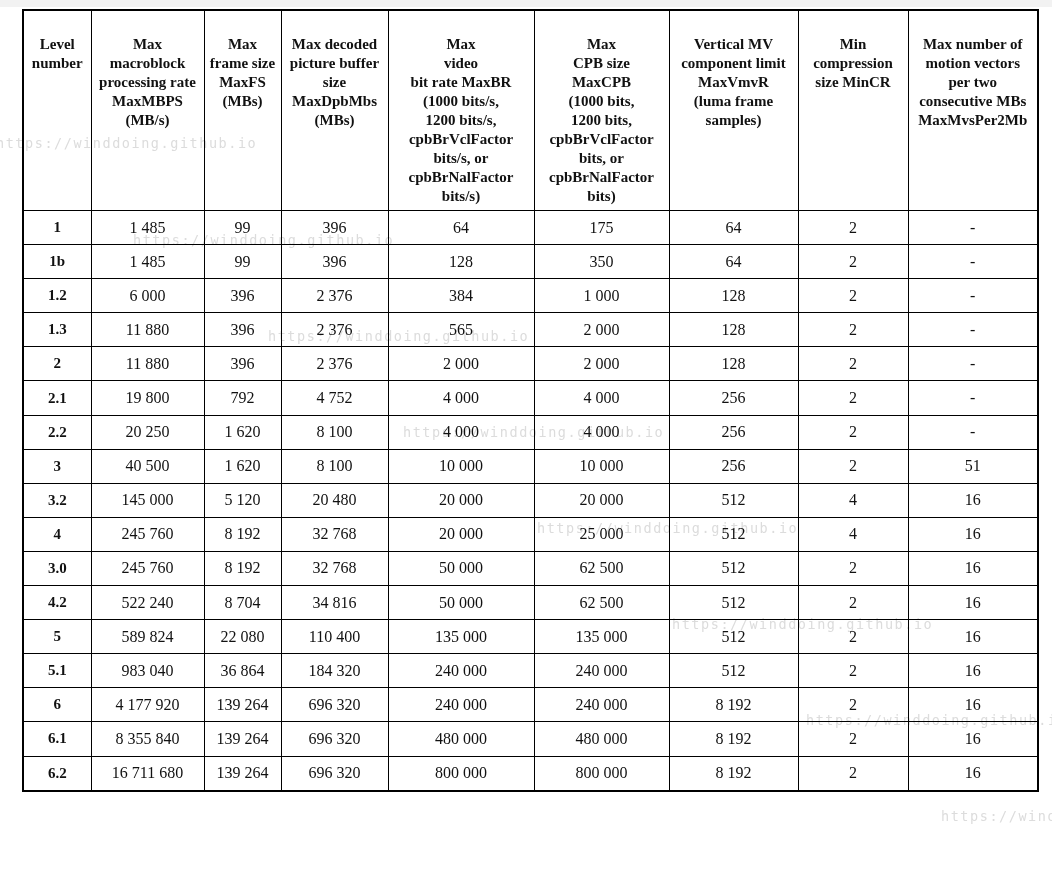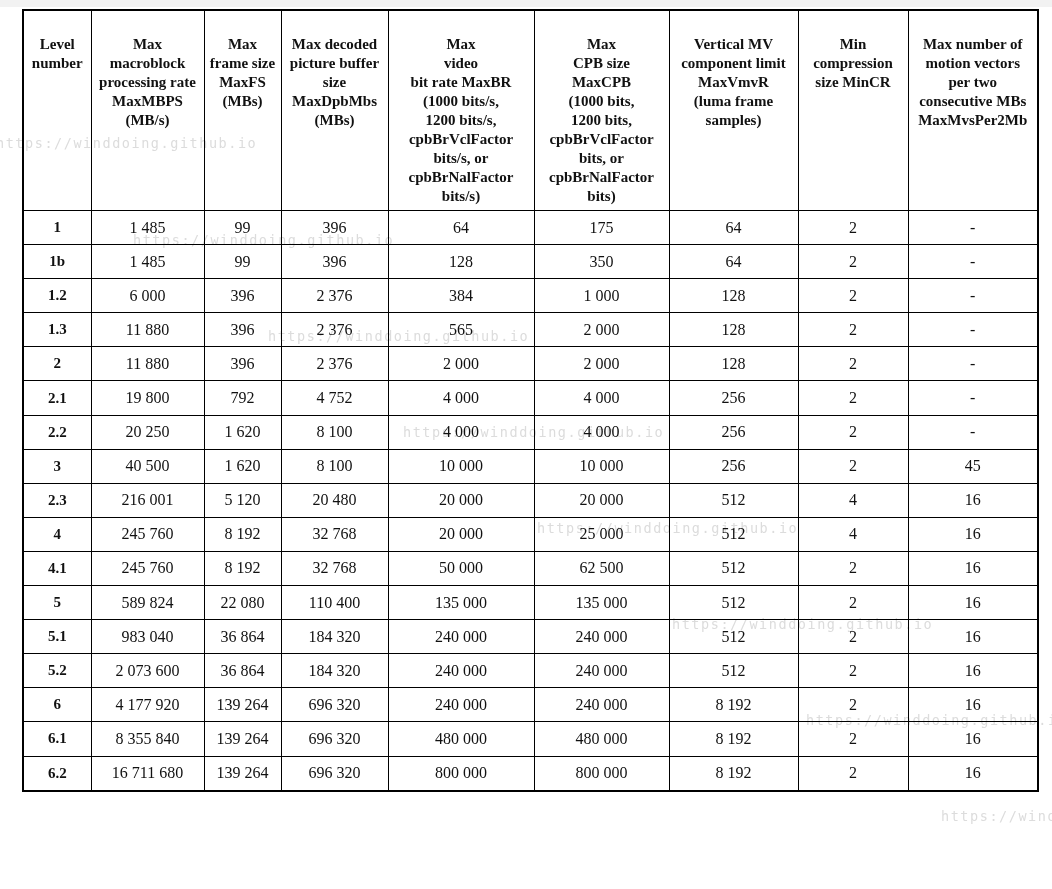--- a/index.html
+++ b/index.html
@@ -237,49 +237,60 @@
         </tr>
         <tr>
           <td class="level-col">3</td>
           <td>40 500</td>
           <td>1 620</td>
           <td>8 100</td>
           <td>10 000</td>
           <td>10 000</td>
           <td>256</td>
           <td>2</td>
-          <td>45</td>
-        </tr>
-        <tr>
-          <td class="level-col">2.3</td>
-          <td>216 001</td>
+          <td>51</td>
+        </tr>
+        <tr>
+          <td class="level-col">3.2</td>
+          <td>145 000</td>
           <td>5 120</td>
           <td>20 480</td>
           <td>20 000</td>
           <td>20 000</td>
           <td>512</td>
           <td>4</td>
           <td>16</td>
         </tr>
         <tr>
           <td class="level-col">4</td>
           <td>245 760</td>
           <td>8 192</td>
           <td>32 768</td>
           <td>20 000</td>
           <td>25 000</td>
           <td>512</td>
           <td>4</td>
           <td>16</td>
         </tr>
         <tr>
-          <td class="level-col">4.1</td>
+          <td class="level-col">3.0</td>
           <td>245 760</td>
           <td>8 192</td>
           <td>32 768</td>
+          <td>50 000</td>
+          <td>62 500</td>
+          <td>512</td>
+          <td>2</td>
+          <td>16</td>
+        </tr>
+        <tr>
+          <td class="level-col">4.2</td>
+          <td>522 240</td>
+          <td>8 704</td>
+          <td>34 816</td>
           <td>50 000</td>
           <td>62 500</td>
           <td>512</td>
           <td>2</td>
           <td>16</td>
         </tr>
         <tr>
           <td class="level-col">5</td>
           <td>589 824</td>
           <td>22 080</td>
@@ -295,31 +306,20 @@
           <td>983 040</td>
           <td>36 864</td>
           <td>184 320</td>
           <td>240 000</td>
           <td>240 000</td>
           <td>512</td>
           <td>2</td>
           <td>16</td>
         </tr>
         <tr>
-          <td class="level-col">5.2</td>
-          <td>2 073 600</td>
-          <td>36 864</td>
-          <td>184 320</td>
-          <td>240 000</td>
-          <td>240 000</td>
-          <td>512</td>
-          <td>2</td>
-          <td>16</td>
-        </tr>
-        <tr>
           <td class="level-col">6</td>
           <td>4 177 920</td>
           <td>139 264</td>
           <td>696 320</td>
           <td>240 000</td>
           <td>240 000</td>
           <td>8 192</td>
           <td>2</td>
           <td>16</td>
         </tr>

